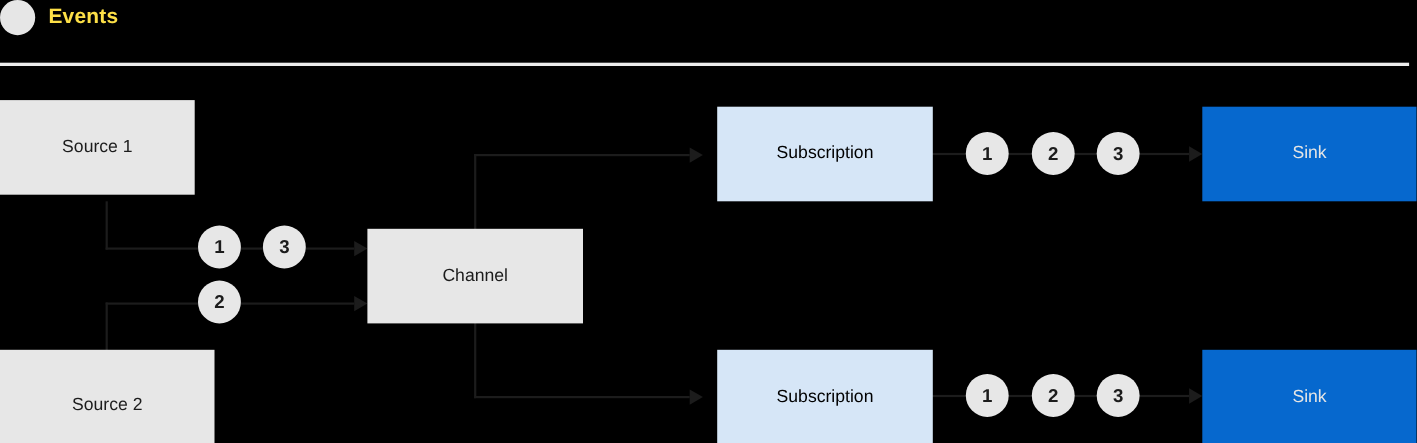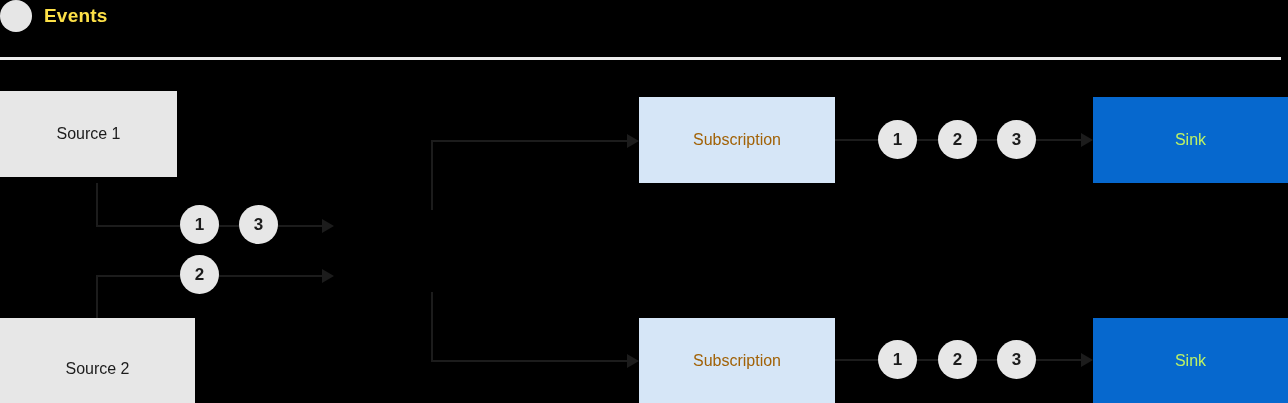--- a/index.html
+++ b/index.html
@@ -57,25 +57,26 @@
     font-size: 16px;
     line-height: 20px;
     white-space: nowrap;
   }
   .node-gray {
     background: #e7e7e7;
     color: #1c1c1c;
   }
   .node-lightblue {
     background: #d6e6f7;
-    color: #a16207;
+    color: #000000;
+    margin-left: 13px;
   }
   .node-blue {
     background: #0668ce;
-    color: #bef264;
+    color: #e5e5e5;
   }
 
   .node-source1 { left: 0px;    top: 91px;  width: 177px; height: 86px; }
   .node-source2 { left: 0px;    top: 318px; width: 195px; height: 102px; }
   .node-channel { left: 334px;  top: 208px; width: 196px; height: 86px; }
   .node-sub-top { left: 639px;  top: 97px;  width: 196px; height: 86px; }
   .node-sub-bot { left: 639px;  top: 318px; width: 196px; height: 86px; }
   .node-sink-top{ left: 1093px; top: 97px;  width: 195px; height: 86px; }
   .node-sink-bot{ left: 1093px; top: 318px; width: 195px; height: 86px; }
 
@@ -148,20 +149,23 @@
   <div class="arrowhead" style="left:1081px; top:353px;"></div>
 
   <div class="node node-gray node-source1">
     <span>Source 1</span>
   </div>
 
   <div class="node node-gray node-source2">
     <span>Source 2</span>
   </div>
 
+  <div class="node node-gray node-channel">
+    <span>Channel</span>
+  </div>
 
   <div class="node node-lightblue node-sub-top">
     <span>Subscription</span>
   </div>
 
   <div class="node node-lightblue node-sub-bot">
     <span>Subscription</span>
   </div>
 
   <div class="node node-blue node-sink-top">

